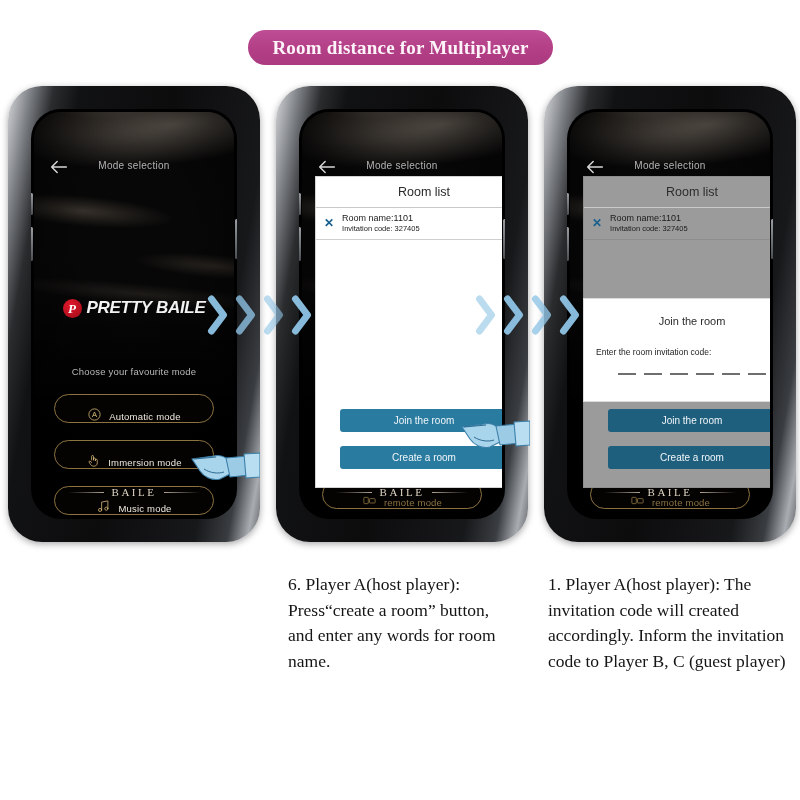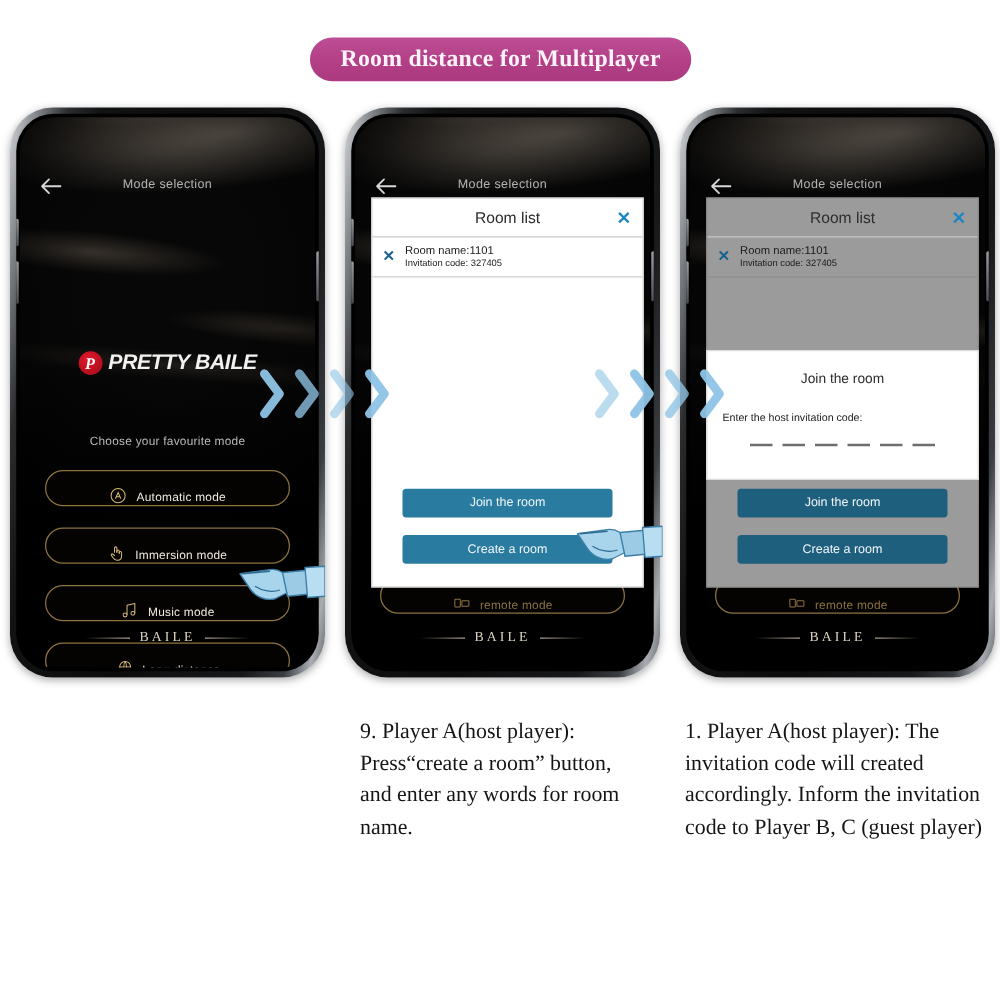--- a/index.html
+++ b/index.html
@@ -23,21 +23,21 @@
     color: #fdf3f8; font-family: "Liberation Serif", serif;
     font-weight: bold; font-size: 19px; letter-spacing: .2px;
   }
 
   
   .phone {
     position: absolute; top: 86px; width: 252px; height: 456px;
     border-radius: 34px;
     background: linear-gradient(100deg,#d8dadd 0%, #7e8186 7%, #2a2c2e 14%, #111213 22%,
                 #0c0c0d 50%, #17181a 80%, #3a3d41 90%, #a9acb0 96%, #5e6165 100%);
-    padding: 5px;
+    padding: 23px;
     box-shadow: 0 2px 7px rgba(0,0,0,.35);
   }
   #phone1 { left: 8px; }
   #phone2 { left: 276px; }
   #phone3 { left: 544px; }
 
   .bezel {
     position: relative; width: 100%; height: 100%;
     border-radius: 30px; background:#000; padding: 3px;
     overflow: hidden;
@@ -370,21 +370,21 @@
           </div>
           <div class="dlg-body"></div>
           <div class="dlg-actions">
             <div class="tbtn dark">Join the room</div>
             <div class="tbtn dark">Create a room</div>
           </div>
         </div>
 
         <div class="join-sheet">
           <div class="join-title">Join the room</div>
-          <div class="join-label">Enter the host invitation code:</div>
+          <div class="join-label">Enter the room invitation code:</div>
           <div class="code-dashes">
             <span></span>
             <span></span>
             <span></span>
             <span></span>
             <span></span>
             <span></span>
           </div>
         </div>
       </div>
@@ -454,16 +454,16 @@
       <g fill="#a8d4ec" stroke="#3b7fa8" stroke-width="1.1" stroke-linejoin="round">
         <path d="M2 27 L24 24 C28 23 33 24 36 26 L40 29 L44 40 L30 47 C22 49 14 45 10 39 Z"></path>
         <path d="M36 26 L58 24 L60 43 L40 45 Z" fill="#9ccbe6"></path>
         <path d="M54 22 L70 21 L70 45 L56 46 Z" fill="#b9ddf1"></path>
       </g>
       <path d="M4 27 L26 25" fill="none" stroke="#2f6b90" stroke-width="1.1"></path>
       <path d="M14 37 C20 41 28 42 34 40" fill="none" stroke="#2f6b90" stroke-width="1"></path>
     </svg>
   </div>
 
-  <div class="caption" id="cap1">9. Player A(host player): Press“create a room” button, and enter any words for room name.</div>
+  <div class="caption" id="cap1">6. Player A(host player): Press“create a room” button, and enter any words for room name.</div>
   <div class="caption" id="cap2">1. Player A(host player): The invitation code will created accordingly. Inform the invitation code to Player B, C (guest player)</div>
 
 </div>
 
 </body></html>

